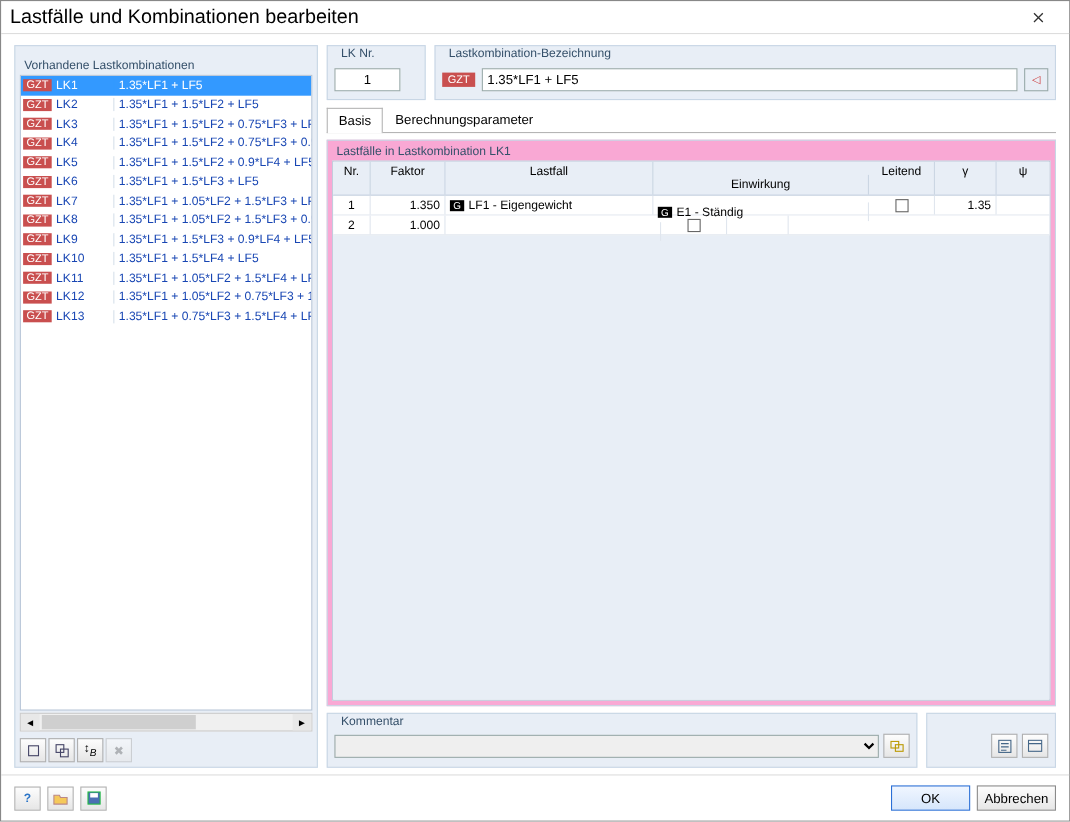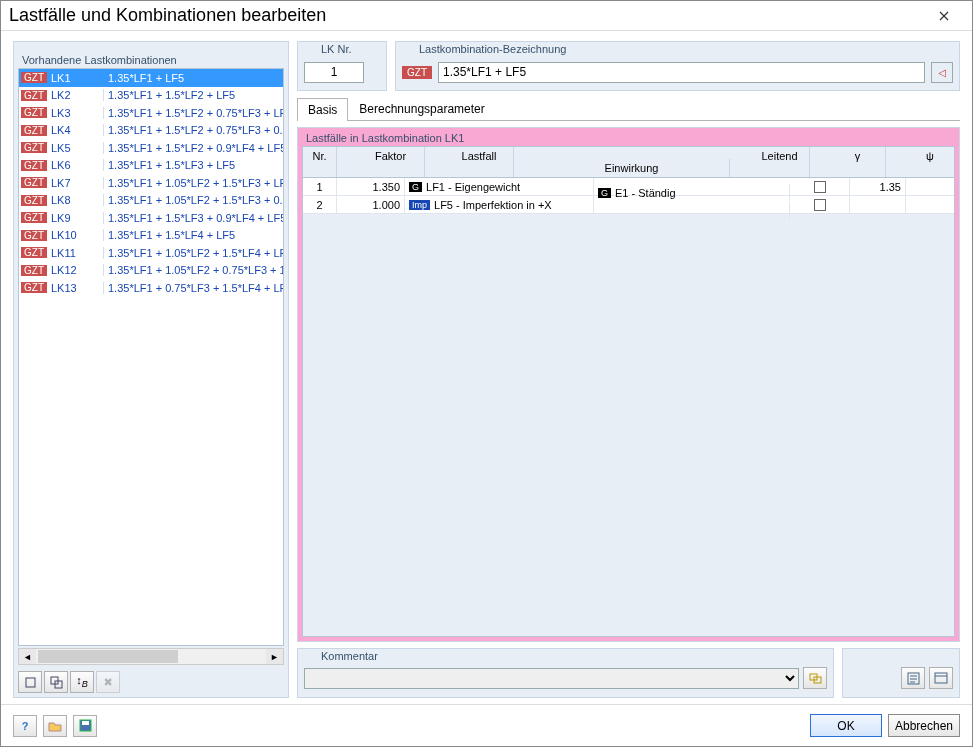--- a/index.html
+++ b/index.html
@@ -11,21 +11,21 @@
 
 .tabstrip { border-bottom: 1px solid #b5b5b5; padding: 8px 12px 0 12px; display: flex; gap: 2px; }
 .tab { padding: 4px 10px; font-size: 12px; border: 1px solid transparent; border-bottom: none; cursor: default; color: #222; }
 .tab.active { border-color: #b5b5b5; background: #fff; position: relative; top: 1px; }
 
 .content { flex: 1; display: flex; padding: 10px 12px 6px 12px; gap: 8px; overflow: hidden; }
 .left-col { width: 276px; display: flex; flex-direction: column; }
 .right-col { flex: 1; display: flex; flex-direction: column; gap: 6px; }
 
 .groupbox { border: 1px solid #c8d6e5; background: #e8eef6; position: relative; }
-.groupbox .legend { position: absolute; top: -1px; left: 19px; font-size: 11px; padding: 2px 4px; color: #35506a; }
+.groupbox .legend { position: absolute; top: -1px; left: 8px; font-size: 11px; padding: 2px 4px; color: #35506a; }
 .groupbox .inner { padding: 18px 6px 6px 6px; }
 
 .left-list-box { flex: 1; display: flex; flex-direction: column; border: 1px solid #c8d6e5; background: #e8eef6; }
 .left-list-box .legend { font-size: 11px; padding: 12px 6px 2px 8px; color: #35506a; }
 .list-area { flex: 1; background: #fff; border: 1px solid #b5c4d6; margin: 0 4px; overflow: hidden; }
 .lk-row { display: flex; align-items: center; height: 17.5px; font-size: 11px; cursor: default; }
 .lk-row.selected { background: #3399ff; color: #fff; }
 .badge { background: #c94f4f; color: #fff; font-size: 10px; padding: 0 3px; margin: 0 4px 0 2px; min-width: 26px; text-align: center; }
 .lk-row.selected .badge { background: #c94f4f; }
 .lk-name { width: 52px; color: #1846b3; }
@@ -53,21 +53,21 @@
 .tribtn { width:22px; height:21px; border:1px solid #9aa; display:flex;align-items:center;justify-content:center; color:#c33; font-size:10px; }
 .chk { width:14px; height:14px; }
 
 .subtabs { display: flex; border-bottom: 1px solid #b5b5b5; }
 .subtab { padding: 4px 10px; border:1px solid transparent; border-bottom:none; font-size:12px; cursor:default; }
 .subtab.active { border-color:#b5b5b5; background:#fff; position:relative; top:1px; }
 
 .mid-panel { flex:1; border:1px solid #c8d6e5; background:#f9a8d4; display:flex; flex-direction:column; }
 .mid-panel .legend { font-size:11px; color:#35506a; padding:4px 8px 2px; }
 .grid { flex:1; margin: 0 4px 4px 4px; border:1px solid #b5c4d6; background:#fff; display:flex; flex-direction:column; }
-.grid-head { display:flex; background:#e8eef6; border-bottom:1px solid #b5c4d6;gap:20px; }
+.grid-head { display:flex; background:#e8eef6; border-bottom:1px solid #b5c4d6; }
 .gh { font-size:11px; padding:3px 4px; border-right:1px solid #cbd6e3; text-align:center; }
 .gh:last-child { border-right:none; }
 .col-nr{width:34px;} .col-fk{width:68px;} .col-lf{flex:1;} .col-ew{width:196px;margin-top:12px;} .col-ld{width:60px;} .col-ga{width:56px;} .col-ps{width:48px;}
 .grid-body { flex:1; background:#e8eef6; }
 .gr { display:flex; background:#fff; border-bottom:1px solid #e0e6ee; height:18px; align-items:center; }
 .gc { font-size:11px; padding:0 4px; border-right:1px solid #e0e6ee; height:100%; display:flex; align-items:center; }
 .gc:last-child{border-right:none;}
 .gc.center{justify-content:center;}
 .gc.right{justify-content:flex-end;}
 .tag { color:#fff; font-size:9px; padding:0 3px; margin-right:4px; }
@@ -250,24 +250,20 @@
                 </div>
               <div class="gc col-ld center">
                   <span class="ck"></span>
                 </div>
               <div class="gc col-ga right">1.35</div>
               <div class="gc col-ps right"></div>
             </div>
             <div class="gr">
               <div class="gc col-nr center">2</div>
               <div class="gc col-fk right">1.000</div>
-              <div class="gc col-lf">
-                  <span class="tag imp">Imp</span>
-                  <span>LF5 - Imperfektion in +X</span>
-                </div>
               <div class="gc col-ew">
                   <span></span>
                 </div>
               <div class="gc col-ld center">
                   <span class="ck"></span>
                 </div>
               <div class="gc col-ga right"></div>
               <div class="gc col-ps right"></div>
             </div>
           </div>

